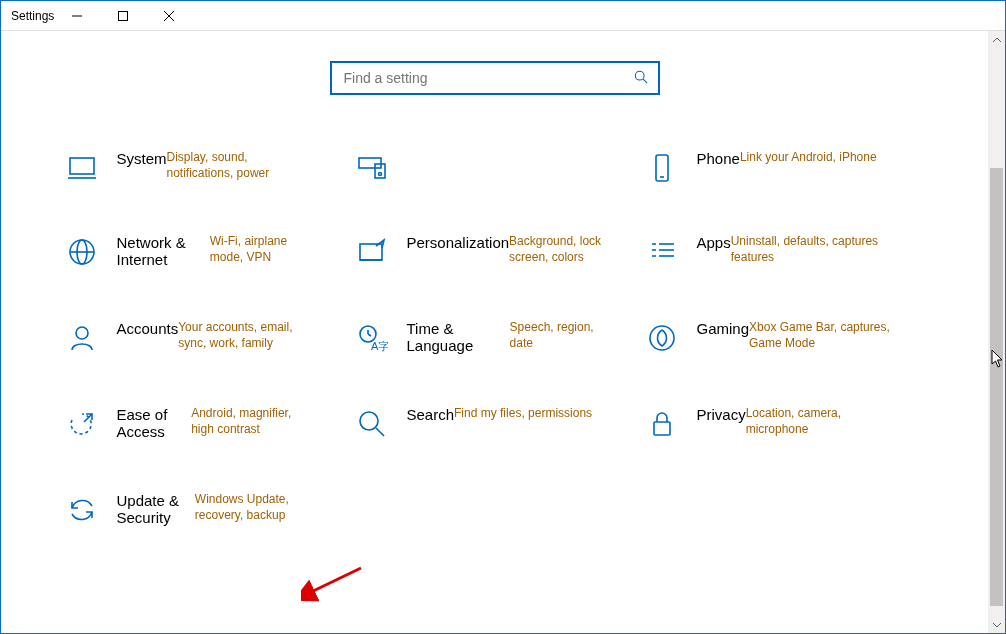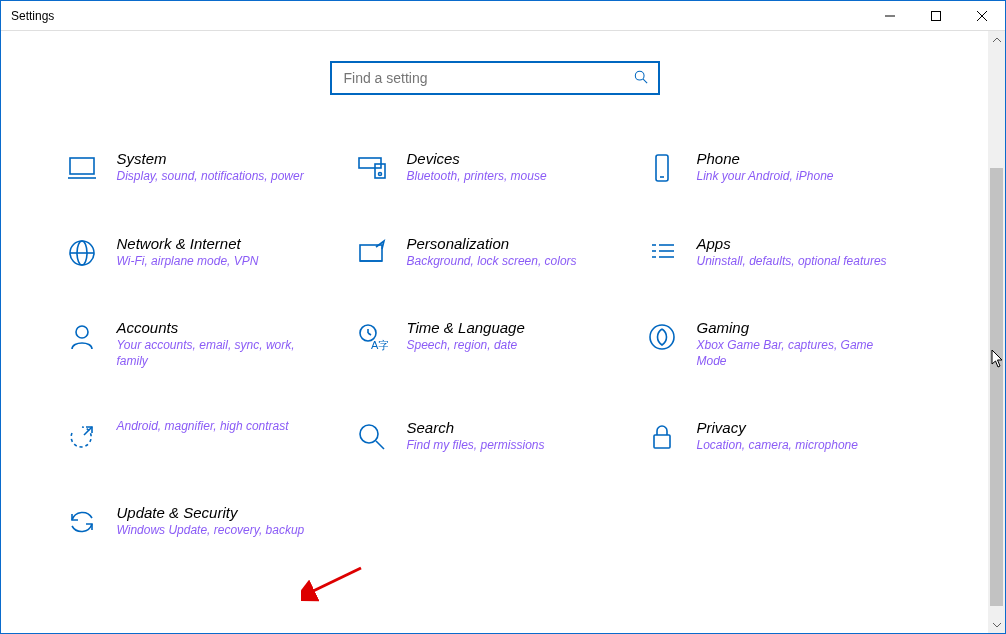--- a/index.html
+++ b/index.html
@@ -1,38 +1,38 @@
 <!DOCTYPE html>
 <html><head>
 <meta charset="utf-8">
 <style>
   * { box-sizing: border-box; }
   html, body { margin:0; padding:0; font-family: "Segoe UI", Arial, sans-serif; font-size:13px; color:#000; background:#fff; height:100%; }
   .window { width:1006px; height:634px; border:1px solid #0a6bcc; display:flex; flex-direction:column; background:#fff; position:relative; }
-  .titlebar { height:30px; display:flex; align-items:center; justify-content:space-between; border-bottom:1px solid #dfdfdf; background:#fff; }
+  .titlebar { height:30px; display:flex; align-items:center; justify-content:flex-start; border-bottom:1px solid #dfdfdf; background:#fff; }
   .title { padding-left:10px; font-size:12px; color:#000; }
   .winbtns { display:flex; height:100%; }
   .winbtn { width:46px; display:flex; align-items:center; justify-content:center; }
   .winbtn svg { stroke:#000; }
   .body { flex:1; display:flex; overflow:hidden; }
   .content { flex:1; overflow:hidden; display:flex; flex-direction:column; align-items:center; padding-top:30px; }
   .scrollbar { width:17px; background:#f0f0f0; display:flex; flex-direction:column; justify-content:space-between; }
   .sb-btn { height:17px; display:flex; align-items:center; justify-content:center; color:#606060; background:#f0f0f0;}
   .sb-track { flex:1; background:#f0f0f0; position:relative; }
   .sb-thumb { position:absolute; left:2px; right:2px; top:120px; bottom:10px; background:#c2c2c2; }
   .searchwrap { width:330px; height:34px; border:2px solid #0067c0; display:flex; align-items:center; padding:0 10px; margin-bottom:55px; }
   .searchinput { flex:1; border:none; outline:none; font-size:14px; color:#767676; background:transparent; }
   .searchicon { color:#0067c0; }
   .grid { width:860px; display:grid; grid-template-columns: repeat(3, 1fr); column-gap:10px; row-gap:50px; }
   .item { display:flex; align-items:flex-start; gap:18px; cursor:default; }
   .icon { width:34px; height:34px; flex:0 0 34px; color:#0067c0; display:flex; align-items:flex-end; justify-content:center; }
   .icon svg { stroke:#0067c0; fill:none; stroke-width:1.6; }
-  .txt { display:flex; flex-direction:column; max-width:200px;font-style:italic; }
+  .txt { display:flex; max-width:200px; }
   .t1 { font-size:15px; color:#000; margin-bottom:2px; }
-  .t2 { font-size:12px; color:#8b5cf6; line-height:1.3; }
+  .t2 { font-size:12px; color:#a16207; line-height:1.3; }
   .arrow { position:absolute; left:300px; top:562px; pointer-events:none; }
   .cursor { position:absolute; left:990px; top:348px; pointer-events:none; }
 </style>
 </head>
 <body>
 
 <div class="window">
   <div class="titlebar">
     <div class="title">Settings</div>
     <div class="winbtns">
@@ -83,24 +83,20 @@
         </div>
 
         <div class="item">
           <div class="icon">
             <svg width="32" height="32" viewBox="0 0 32 32">
                 <rect x="3" y="6" width="22" height="10"></rect>
                 <rect x="19" y="12" width="10" height="14"></rect>
                 <circle cx="24" cy="22" r="1.5"></circle>
               </svg>
           </div>
-          <div class="txt">
-            <div class="t1">Devices</div>
-            <div class="t2">Bluetooth, printers, mouse</div>
-          </div>
         </div>
 
         <div class="item">
           <div class="icon">
             <svg width="32" height="32" viewBox="0 0 32 32">
                 <rect x="10" y="3" width="12" height="26" rx="2"></rect>
                 <line x1="14" y1="25" x2="18" y2="25"></line>
               </svg>
           </div>
           <div class="txt">
@@ -143,21 +139,21 @@
                 <line x1="6" y1="8" x2="10" y2="8"></line>
                 <line x1="13" y1="8" x2="28" y2="8"></line>
                 <line x1="6" y1="14" x2="10" y2="14"></line>
                 <line x1="13" y1="14" x2="28" y2="14"></line>
                 <line x1="6" y1="20" x2="10" y2="20"></line>
                 <line x1="13" y1="20" x2="28" y2="20"></line>
               </svg>
           </div>
           <div class="txt">
             <div class="t1">Apps</div>
-            <div class="t2">Uninstall, defaults, optional features</div>
+            <div class="t2">Uninstall, defaults, captures features</div>
           </div>
         </div>
 
         <div class="item">
           <div class="icon">
             <svg width="32" height="32" viewBox="0 0 32 32">
                 <circle cx="16" cy="11" r="6"></circle>
                 <path d="M6 28 C6 20 26 20 26 28"></path>
               </svg>
           </div>
@@ -197,20 +193,21 @@
 
         <div class="item">
           <div class="icon">
             <svg width="32" height="32" viewBox="0 0 32 32">
                 <path d="M6 12 A10 10 0 1 0 16 6" stroke-dasharray="3 3"></path>
                 <path d="M20 6 L26 6 L26 12"></path>
                 <line x1="26" y1="6" x2="18" y2="14"></line>
               </svg>
           </div>
           <div class="txt">
+            <div class="t1">Ease of Access</div>
             <div class="t2">Android, magnifier, high contrast</div>
           </div>
         </div>
 
         <div class="item">
           <div class="icon">
             <svg width="32" height="32" viewBox="0 0 32 32">
                 <circle cx="13" cy="13" r="9"></circle>
                 <line x1="20" y1="20" x2="28" y2="28"></line>
               </svg>

